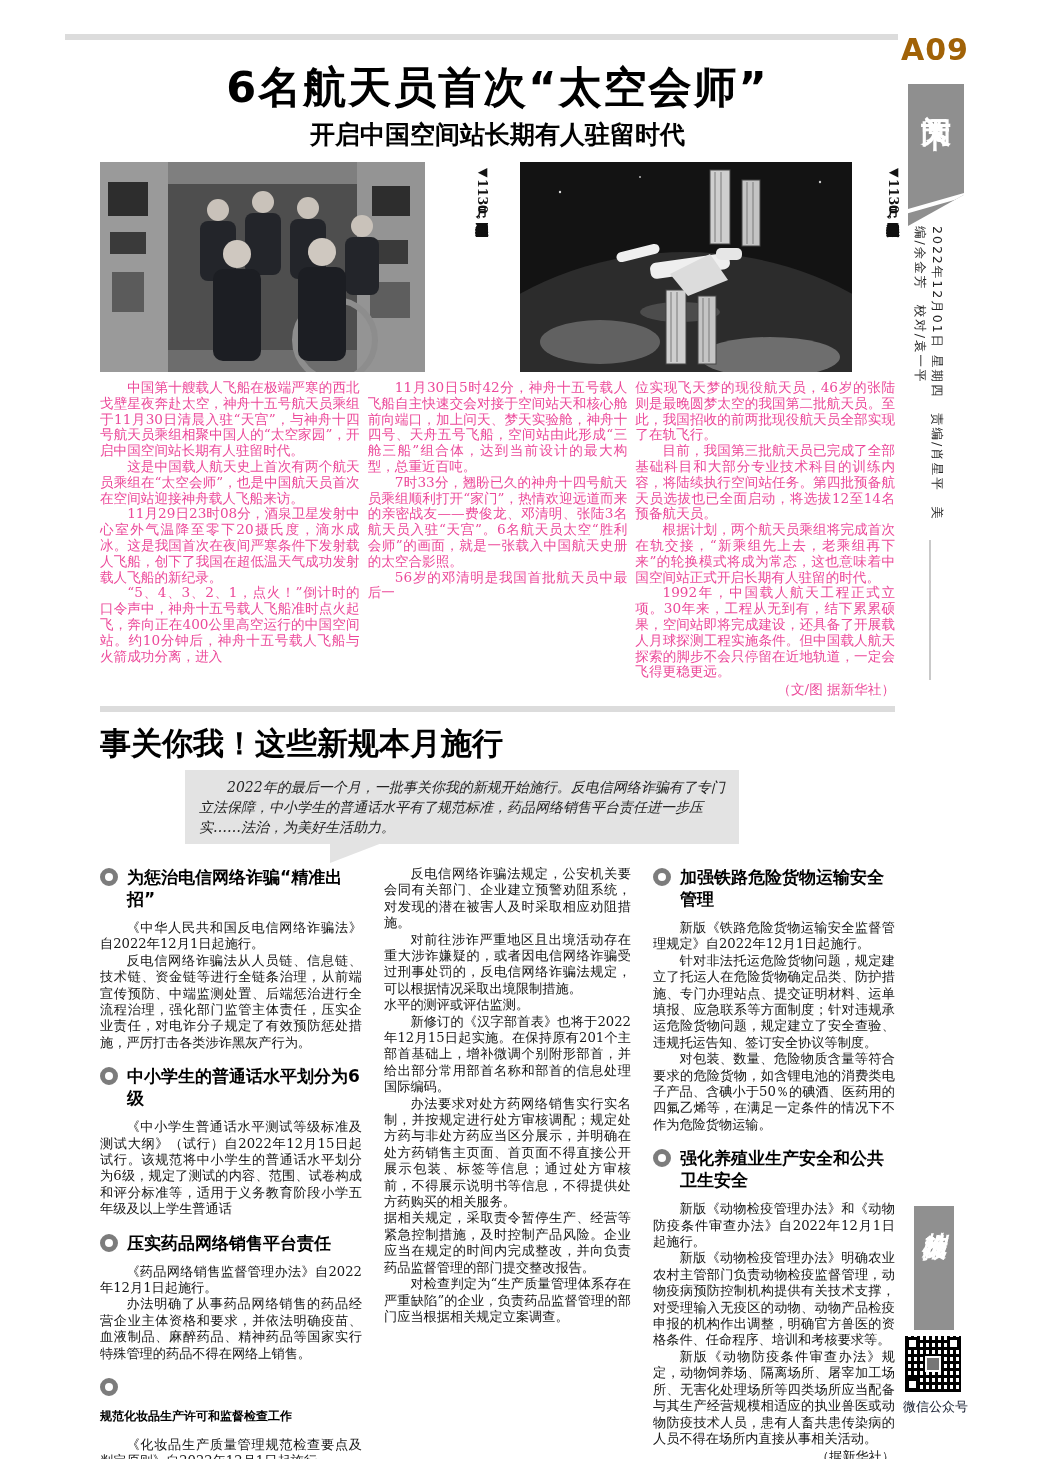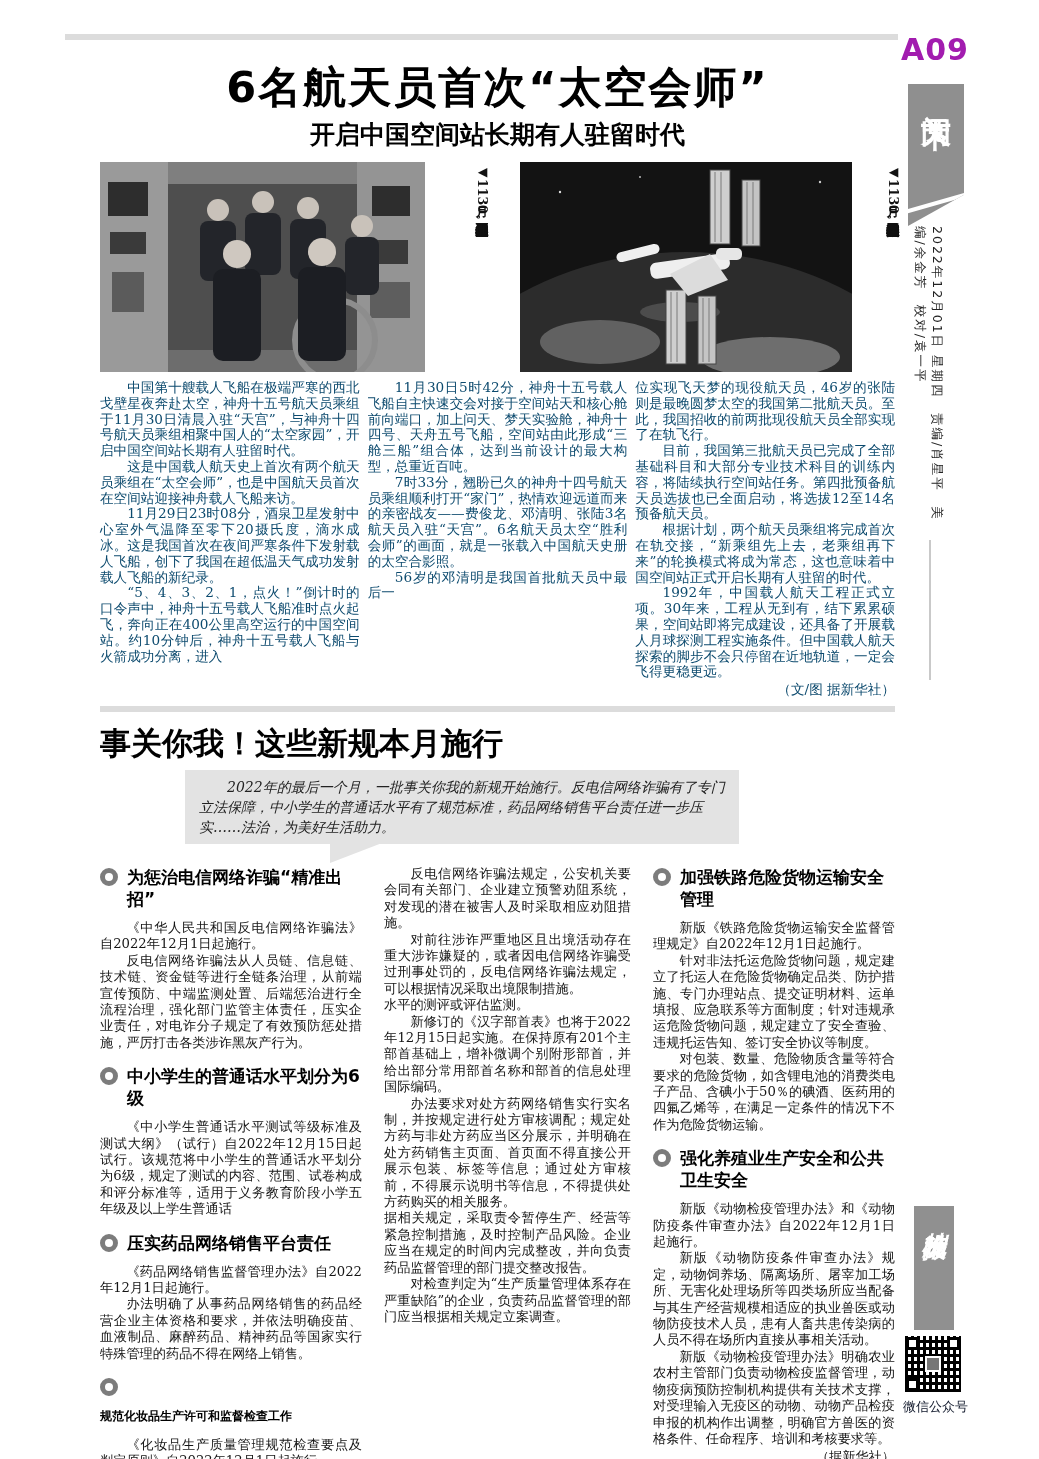--- a/index.html
+++ b/index.html
@@ -1,21 +1,21 @@
 <!DOCTYPE html>
 <html><head>
 <meta charset="utf-8">
 <style>
   html,body{margin:0;padding:0;background:#fff;}
   .page{position:relative;width:1039px;height:1459px;background:#fff;overflow:hidden;
         font-family:"DejaVu Sans",sans-serif;color:#111;}
   .top-rule{position:absolute;left:65px;top:34px;width:833px;height:6px;background:#dcdcdc;}
 
   
-  .pagenum{position:absolute;left:901px;top:34px;width:80px;font:bold 30px/32px "DejaVu Sans",sans-serif;color:#a21caf;letter-spacing:1px;}
+  .pagenum{position:absolute;left:901px;top:34px;width:80px;font:bold 30px/32px "DejaVu Sans",sans-serif;color:#a16207;letter-spacing:1px;}
   .section-banner{position:absolute;left:908px;top:84px;width:56px;height:142px;background:#8f8f8f;
         clip-path:polygon(0 0,100% 0,100% 78%,0 100%);}
   .section-banner .vtext{position:absolute;left:50%;top:8px;transform:translateX(-50%);
         writing-mode:vertical-rl;text-orientation:upright;color:#fff;
         font:bold 30px/56px "DejaVu Serif",serif;letter-spacing:4px;}
   .banner-slash{position:absolute;left:-8px;bottom:22px;width:80px;height:4px;background:#fff;transform:rotate(-16deg);}
   .date-vert{position:absolute;left:911px;top:226px;height:310px;writing-mode:vertical-rl;
         text-orientation:sideways;font-size:12.5px;letter-spacing:2px;color:#222;}
   .v-rule{position:absolute;left:929px;top:540px;width:2px;height:140px;background:#c9c9c9;}
   .brand{position:absolute;left:914px;top:1206px;width:40px;height:124px;background:#909090;}
@@ -39,21 +39,21 @@
 
   .photos{display:flex;margin-top:10px;height:210px;}
   .photo{flex:none;background:#444;}
   .photo svg{display:block;}
   .vcap{flex:none;writing-mode:vertical-rl;text-orientation:mixed;
         font:bold 12.5px/21px "DejaVu Serif",serif;color:#111;padding:2px 5px 0 2px;text-align:justify;}
   .cap1{width:66px;} .cap2{width:50px;}
   .gap1{width:22px;flex:none;}
 
   .cols3{display:flex;gap:8px;margin-top:8px;}
-  .cols3 .col{flex:1;font:13.6px/15.8px "DejaVu Serif",serif;text-align:justify;text-justify:inter-ideograph;color:#0c4a6e;}
+  .cols3 .col{flex:1;font:13.6px/15.8px "DejaVu Serif",serif;text-align:justify;text-justify:inter-ideograph;color:#ec4899;}
   .cols3 p{margin:0;text-indent:2em;}
   .cols3 p.cont{text-indent:0;}
   .cols3 p.byline{text-indent:0;text-align:right;margin-top:2px;}
 
   .divider{height:6px;background:#dcdcdc;margin-top:8px;}
 
   .head2{margin:12px 0 8px;text-align:left;font-size:31px;line-height:38px;font-weight:bold;color:#000;}
   .bubble-wrap{position:relative;margin-left:85px;width:554px;}
   .bubble{background:#e3e3e3;padding:7px 14px;font:italic 14px/20px "DejaVu Serif",serif;color:#222;text-indent:2em;}
   .bubble-tail{position:absolute;left:145px;bottom:-19px;width:0;height:0;
@@ -247,20 +247,20 @@
         </div>
         <p>新版《铁路危险货物运输安全监督管理规定》自2022年12月1日起施行。</p>
         <p>针对非法托运危险货物问题，规定建立了托运人在危险货物确定品类、防护措施、专门办理站点、提交证明材料、运单填报、应急联系等方面制度；针对违规承运危险货物问题，规定建立了安全查验、违规托运告知、签订安全协议等制度。</p>
         <p>对包装、数量、危险物质含量等符合要求的危险货物，如含锂电池的消费类电子产品、含碘小于50％的碘酒、医药用的四氟乙烯等，在满足一定条件的情况下不作为危险货物运输。</p>
 
         <div class="rh mt">
           <span class="ring"></span>
           <span>强化养殖业生产安全和公共卫生安全</span>
         </div>
         <p>新版《动物检疫管理办法》和《动物防疫条件审查办法》自2022年12月1日起施行。</p>
+        <p>新版《动物检疫管理办法》明确农业农村主管部门负责动物检疫监督管理，动物疫病预防控制机构提供有关技术支撑，对受理输入无疫区的动物、动物产品检疫申报的机构作出调整，明确官方兽医的资格条件、任命程序、培训和考核要求等。</p>
         <p>新版《动物防疫条件审查办法》规定，动物饲养场、隔离场所、屠宰加工场所、无害化处理场所等四类场所应当配备与其生产经营规模相适应的执业兽医或动物防疫技术人员，患有人畜共患传染病的人员不得在场所内直接从事相关活动。</p>
-        <p>新版《动物检疫管理办法》明确农业农村主管部门负责动物检疫监督管理，动物疫病预防控制机构提供有关技术支撑，对受理输入无疫区的动物、动物产品检疫申报的机构作出调整，明确官方兽医的资格条件、任命程序、培训和考核要求等。</p>
         <p class="source">（据新华社）</p>
       </div>
 
     </div>
   </div>
 </div>
 
 </body></html>

